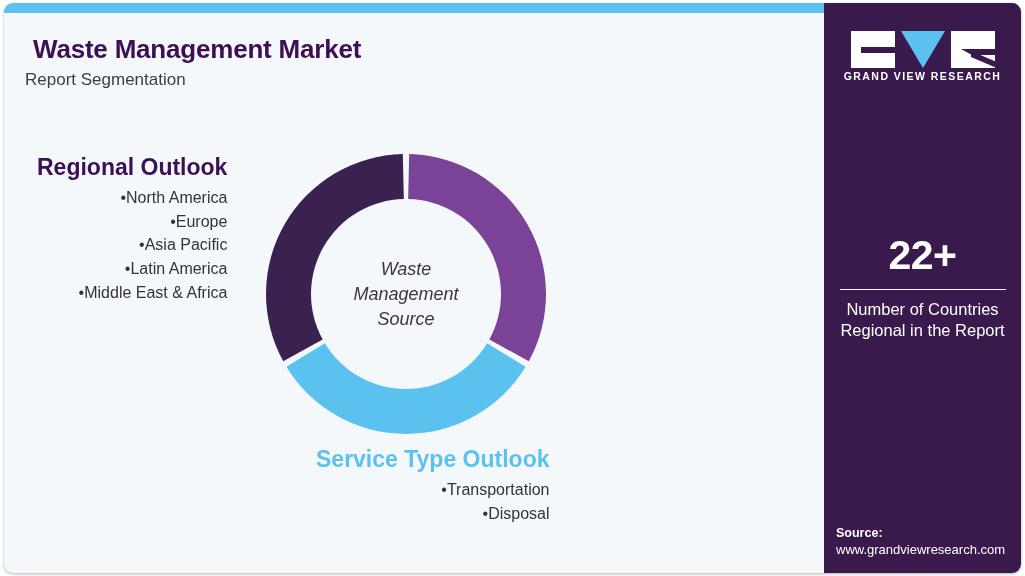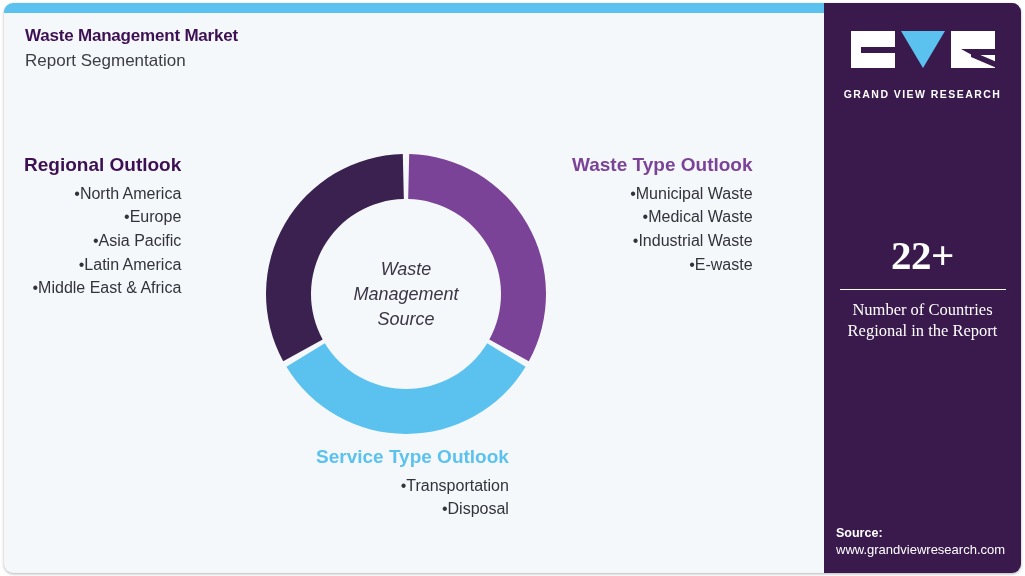--- a/index.html
+++ b/index.html
@@ -45,40 +45,40 @@
   }
 
   
   .header {
     position: absolute;
     left: 21px;
     top: 24px;
     width: 600px;
   }
   .header-title {
-    font-size: 17px;
+    font-size: 26px;
     font-weight: bold;
     color: #3c1053;
     letter-spacing: -0.2px;
     line-height: 1.08;
-    margin: 0;
+    margin: 8px;
   }
   .header-subtitle {
     font-size: 17px;
     color: #3d3d45;
     line-height: 1.1;
     margin: 7px 0 0 0;
   }
 
   
   .outlook-heading {
-    font-size: 19px;
+    font-size: 23px;
     font-weight: bold;
     line-height: 1.1;
-    margin: 0 0 6px 0;
+    margin: 0 0 6px 13px;
     white-space: nowrap;
   }
   .outlook-list {
     list-style: none;
     margin: 0;
     padding: 0;
     text-align: right;
   }
   .outlook-list li {
     font-size: 16px;
@@ -171,36 +171,35 @@
     top: 28px;
     width: 100%;
     display: flex;
     flex-direction: column;
     align-items: center;
   }
   .logo-mark {
     display: block;
   }
   .logo-wordmark {
-    margin-top: 20px;
+    margin-top: 2px;
     font-size: 10.5px;
     font-weight: bold;
     letter-spacing: 1.45px;
     color: #ffffff;
     white-space: nowrap;
   }
 
   .stat-block {
     position: absolute;
     left: 0;
     top: 232px;
     width: 100%;
     text-align: center;
     color: #ffffff;
-    font-family: Liberation Serif, serif;
   }
   .stat-value {
     font-size: 41px;
     font-weight: bold;
     line-height: 1;
     letter-spacing: -0.5px;
   }
   .stat-divider {
     width: 166px;
     height: 1px;
@@ -247,29 +246,20 @@
       <div class="outlook-heading">Regional Outlook</div>
       <ul class="outlook-list">
         <li><span class="bullet">•</span><span>North America</span></li>
         <li><span class="bullet">•</span><span>Europe</span></li>
         <li><span class="bullet">•</span><span>Asia Pacific</span></li>
         <li><span class="bullet">•</span><span>Latin America</span></li>
         <li><span class="bullet">•</span><span>Middle East &amp; Africa</span></li>
       </ul>
     </div>
 
-    <div class="wastetype-block">
-      <div class="outlook-heading">Waste Type Outlook</div>
-      <ul class="outlook-list">
-        <li><span class="bullet">•</span><span>Municipal Waste</span></li>
-        <li><span class="bullet">•</span><span>Medical Waste</span></li>
-        <li><span class="bullet">•</span><span>Industrial Waste</span></li>
-        <li><span class="bullet">•</span><span>E-waste</span></li>
-      </ul>
-    </div>
 
     <div class="servicetype-block">
       <div class="outlook-heading">Service Type Outlook</div>
       <ul class="outlook-list">
         <li><span class="bullet">•</span><span>Transportation</span></li>
         <li><span class="bullet">•</span><span>Disposal</span></li>
       </ul>
     </div>
 
     <div class="donut-wrap">

